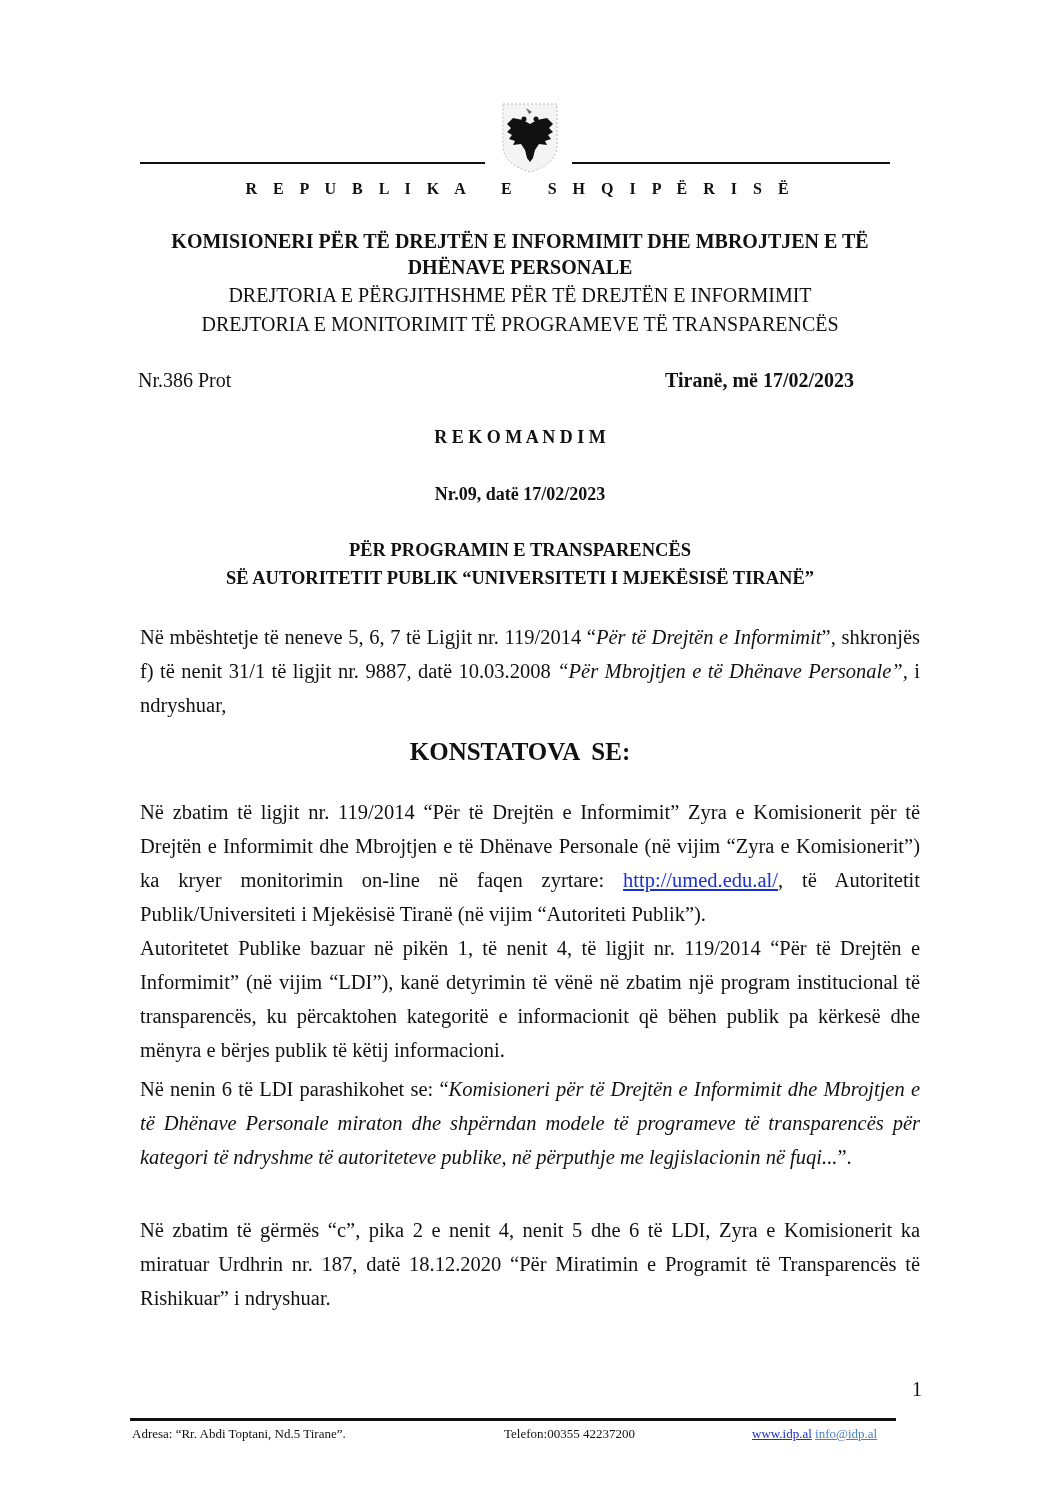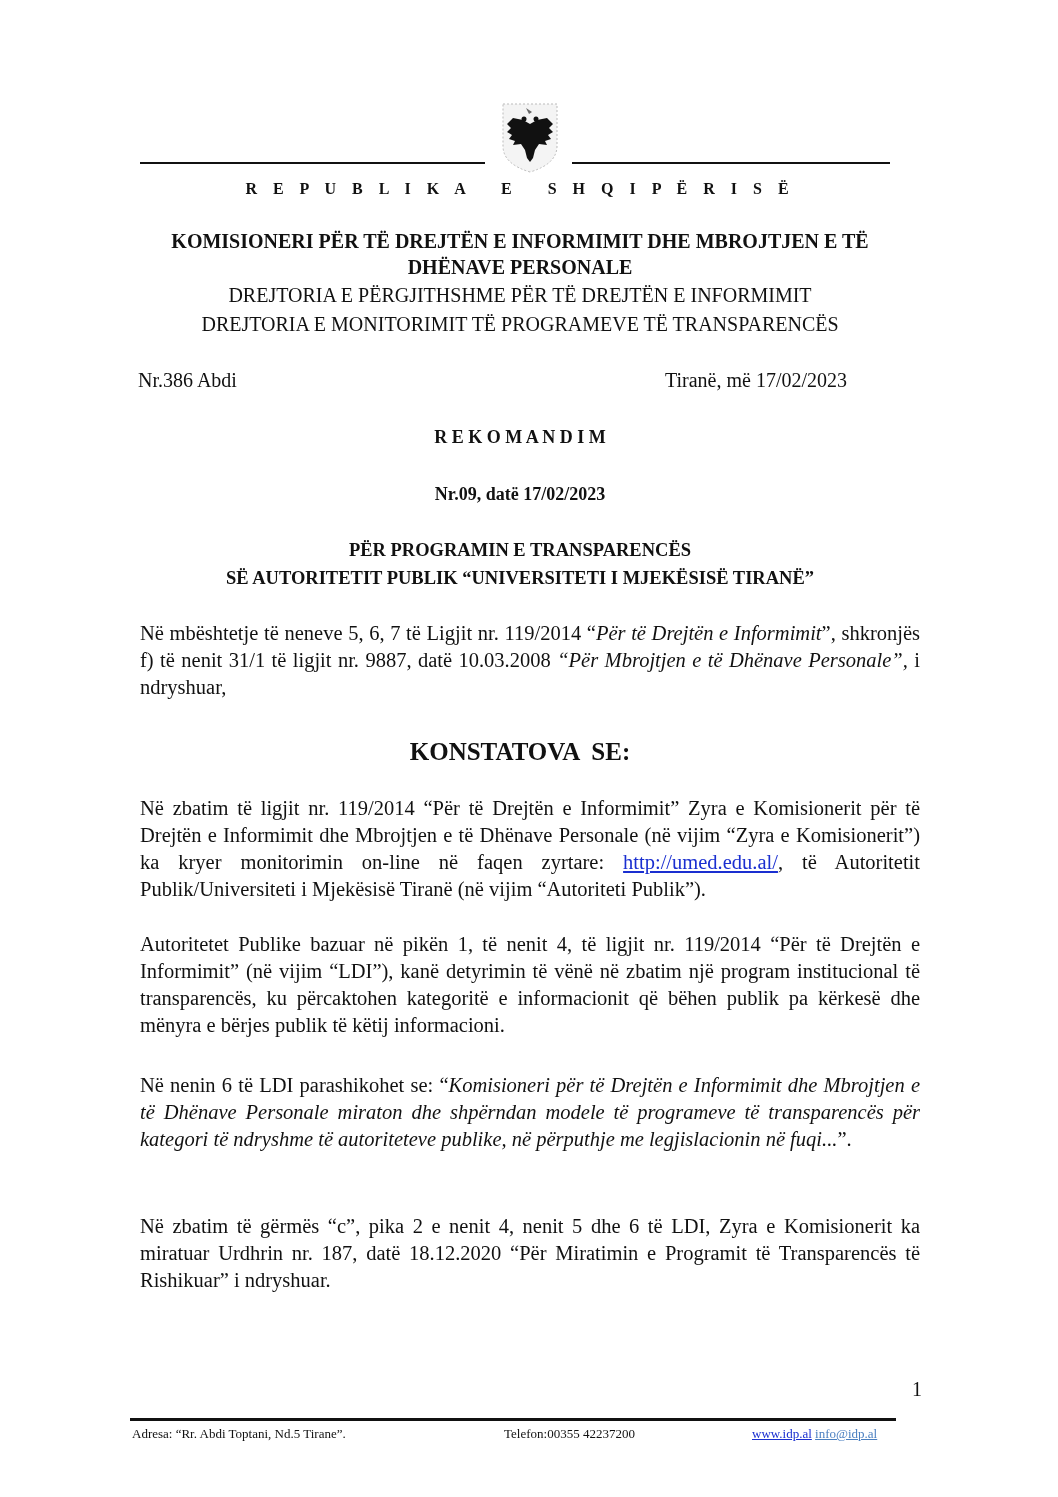--- a/index.html
+++ b/index.html
@@ -4,21 +4,21 @@
 <style>
   html, body { margin:0; padding:0; background:#ffffff; }
   body { width:1058px; height:1497px; position:relative; overflow:hidden;
          font-family:"Liberation Serif", "DejaVu Serif", serif; color:#111; }
   .abs { position:absolute; }
   .rule { position:absolute; height:2px; background:#111; }
   .emblem { position:absolute; left:499px; top:102px; width:62px; height:72px; }
   .center { position:absolute; left:120px; width:800px; text-align:center; }
   .bold { font-weight:bold; }
   .spaced { letter-spacing:6px; }
-  .para { position:absolute; left:140px; width:780px; font-size:20.5px; line-height:27px; text-align:justify; }
+  .para { position:absolute; left:140px; width:780px; font-size:20.5px; line-height:34px; text-align:justify; }
   .para i { font-style:italic; }
   a.link { color:#1a2fd0; text-decoration:underline; }
   .footer { position:absolute; top:1426px; font-size:13px; }
 </style>
 </head>
 <body>
 
 <div class="rule" style="left:140px; top:162px; width:345px;"></div>
 <div class="rule" style="left:572px; top:162px; width:318px;"></div>
 <div class="emblem">
@@ -31,22 +31,22 @@
   </svg>
 </div>
 
 <div class="center bold spaced" style="top:180px; font-size:16px; white-space:pre;">R E P U B L I K A   E   S H Q I P Ë R I S Ë</div>
 
 <div class="center bold" style="top:230px; font-size:20px;">KOMISIONERI PËR TË DREJTËN E INFORMIMIT DHE MBROJTJEN E TË</div>
 <div class="center bold" style="top:256px; font-size:20px;">DHËNAVE PERSONALE</div>
 <div class="center" style="top:284px; font-size:20px;">DREJTORIA E PËRGJITHSHME PËR TË DREJTËN E INFORMIMIT</div>
 <div class="center" style="top:313px; font-size:20px;">DREJTORIA E MONITORIMIT TË PROGRAMEVE TË TRANSPARENCËS</div>
 
-<div class="abs" style="left:138px; top:369px; font-size:20px;">Nr.386 Abdi</div>
-<div class="abs" style="left:665px; top:369px; font-size:20px;">Tiranë, më 17/02/2023</div>
+<div class="abs" style="left:138px; top:369px; font-size:20px;">Nr.386 Prot</div>
+<div class="abs" style="left:665px; top:369px; font-size:20px;font-weight:bold;">Tiranë, më 17/02/2023</div>
 
 <div class="center bold" style="top:427px; font-size:18px; white-space:pre;">R E K O M A N D I M</div>
 <div class="center bold" style="top:484px; font-size:18px;">Nr.09, datë 17/02/2023</div>
 <div class="center bold" style="top:540px; font-size:18.5px;">PËR PROGRAMIN E TRANSPARENCËS</div>
 <div class="center bold" style="top:568px; font-size:18.5px;">SË AUTORITETIT PUBLIK “UNIVERSITETI I MJEKËSISË TIRANË”</div>
 
 <div class="para" style="top:620px;">
   <span>Në mbështetje të neneve 5, 6, 7 të Ligjit nr. 119/2014 “</span><i>Për të Drejtën e Informimit</i><span>”, shkronjës f) të nenit 31/1 të ligjit nr. 9887, datë 10.03.2008 </span><i>“Për Mbrojtjen e të Dhënave Personale”,</i><span> i ndryshuar,</span>
 </div>
 

